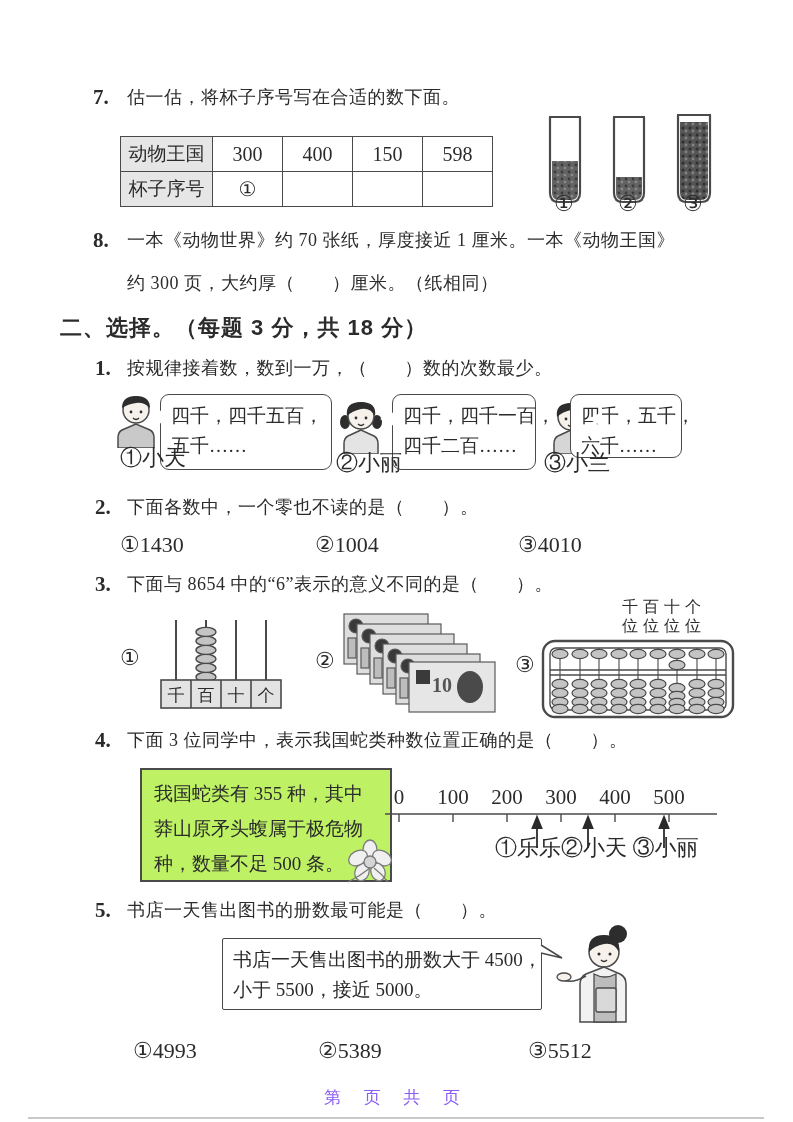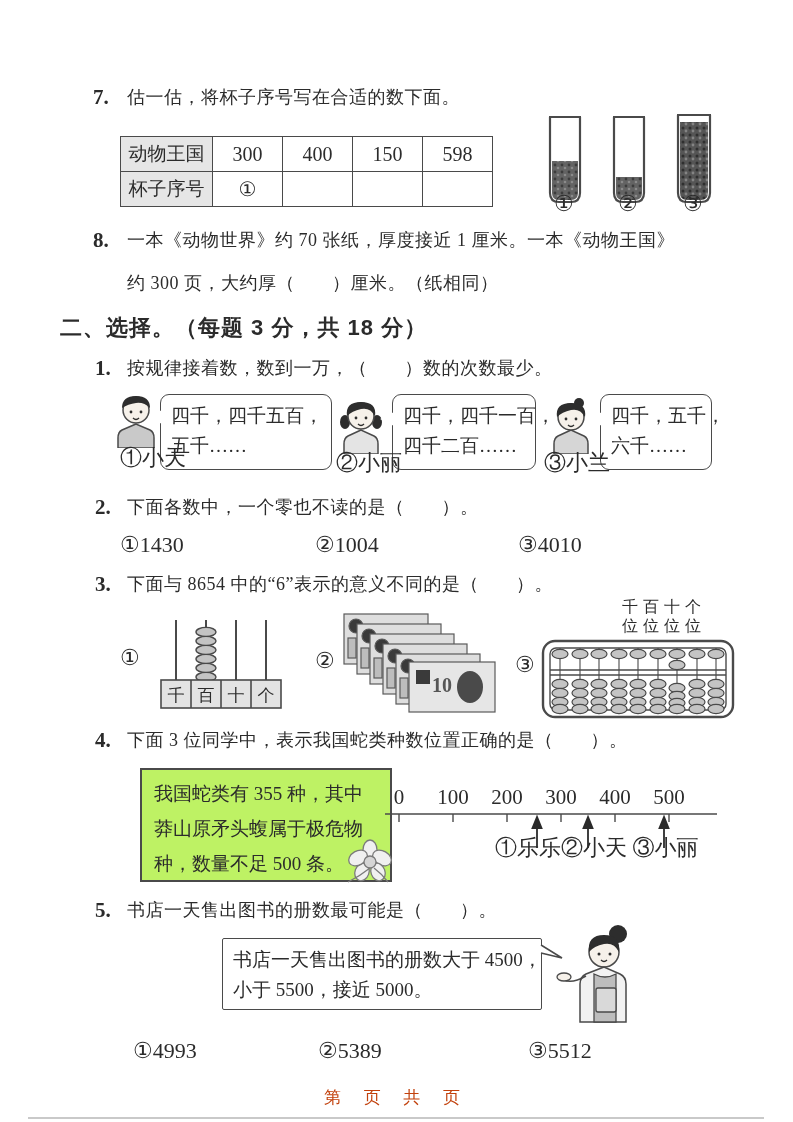--- a/index.html
+++ b/index.html
@@ -50,21 +50,21 @@
   .infobox{
     border:2px solid var(--line);background:#bef264;
     padding:6px 12px;font-size:19px;line-height:35px;white-space:nowrap;
   }
   .infobox .bline{display:block;}
 
   .abacus-lbl{font-size:16px;letter-spacing:5px;line-height:19px;white-space:nowrap;}
   .footer{
     width:793px;text-align:center;
     font-family:"Liberation Sans","DejaVu Sans",sans-serif;
-    font-size:17px;letter-spacing:9px;color:#c2410c;
+    font-size:17px;letter-spacing:9px;color:#8b5cf6;
   }
   .scanline{background:#c9c9c9;}
 </style>
 </head>
 <body>
 
 <div id="page">
 
   <div class="abs qnum" style="left:93px;top:85px;">7.</div>
   <div class="abs qtext" style="left:127px;top:85px;">估一估，将杯子序号写在合适的数下面。</div>
@@ -171,21 +171,21 @@
 
   <svg class="abs" style="left:546px;top:398px;" width="50" height="56" viewBox="0 0 50 56">
     <path d="M25,32 L12,38 Q8,40 8,46 L8,56 L42,56 L42,46 Q42,40 38,38 Z" fill="#d6d6d6" stroke="#4a4a4a" stroke-width="1.5"></path>
     <circle cx="33" cy="5" r="5" fill="#2d2d2d"></circle>
     <circle cx="25" cy="19" r="13" fill="#f6f1ea" stroke="#4a4a4a" stroke-width="1.5"></circle>
     <path d="M11,19 Q9,5 25,5 Q41,5 39,19 Q34,10 25,12 Q16,14 11,19 Z" fill="#2d2d2d"></path>
     <circle cx="20" cy="21" r="1.4" fill="#2d2d2d"></circle>
       <circle cx="30" cy="21" r="1.4" fill="#2d2d2d"></circle>
     <path d="M22,27 Q25,30 28,27" fill="none" stroke="#2d2d2d" stroke-width="1.3"></path>
   </svg>
-  <div class="abs bubble" style="left:600px;top:394px;width:112px;height:76px;">
+  <div class="abs bubble" style="left:570px;top:394px;width:112px;height:64px;">
     <span class="bline">四千，五千，</span>
     <span class="bline">六千……</span>
   </div>
   <div class="tail-left abs" style="left:588px;top:412px;"></div>
   <div class="abs opt" style="left:544px;top:448px;">③小兰</div>
 
   <div class="abs qnum" style="left:95px;top:495px;">2.</div>
   <div class="abs qtext" style="left:127px;top:495px;">下面各数中，一个零也不读的是（　　）。</div>
   <div class="abs opt" style="left:120px;top:532px;">①1430</div>
   <div class="abs opt" style="left:315px;top:532px;">②1004</div>

